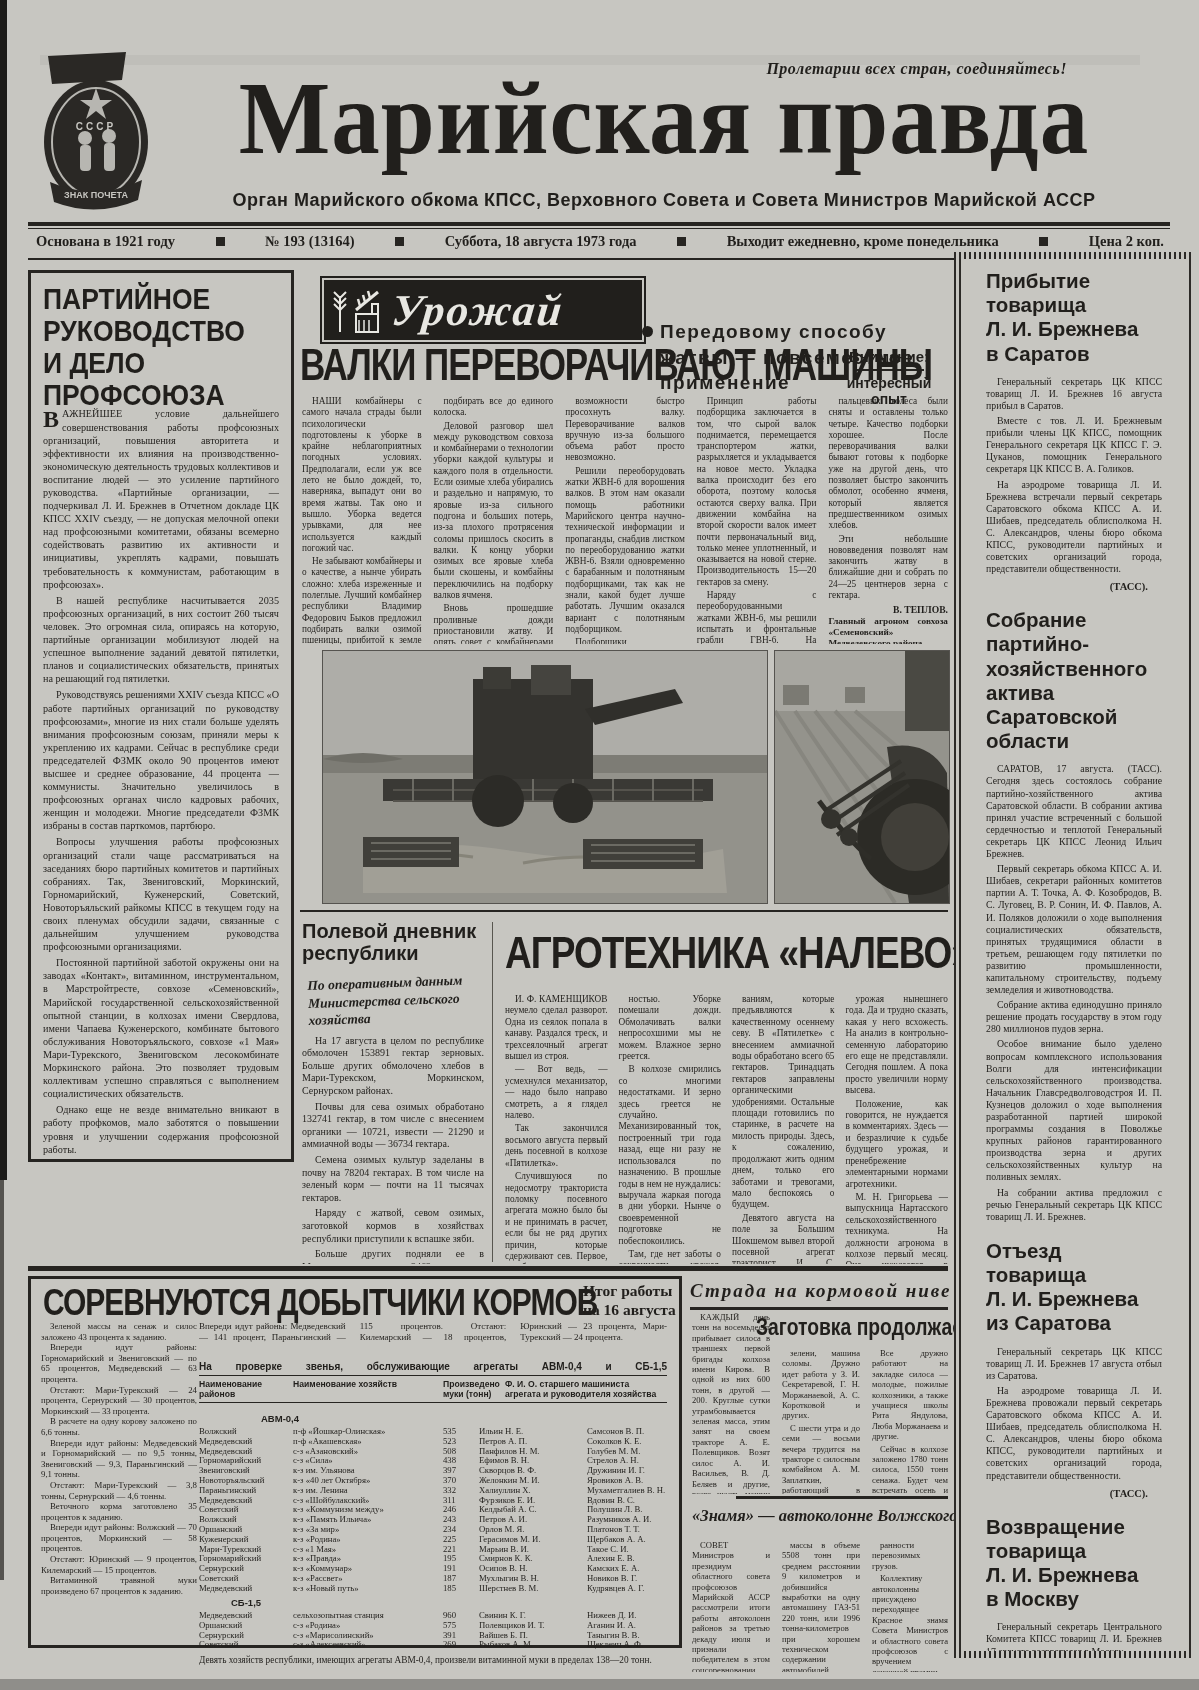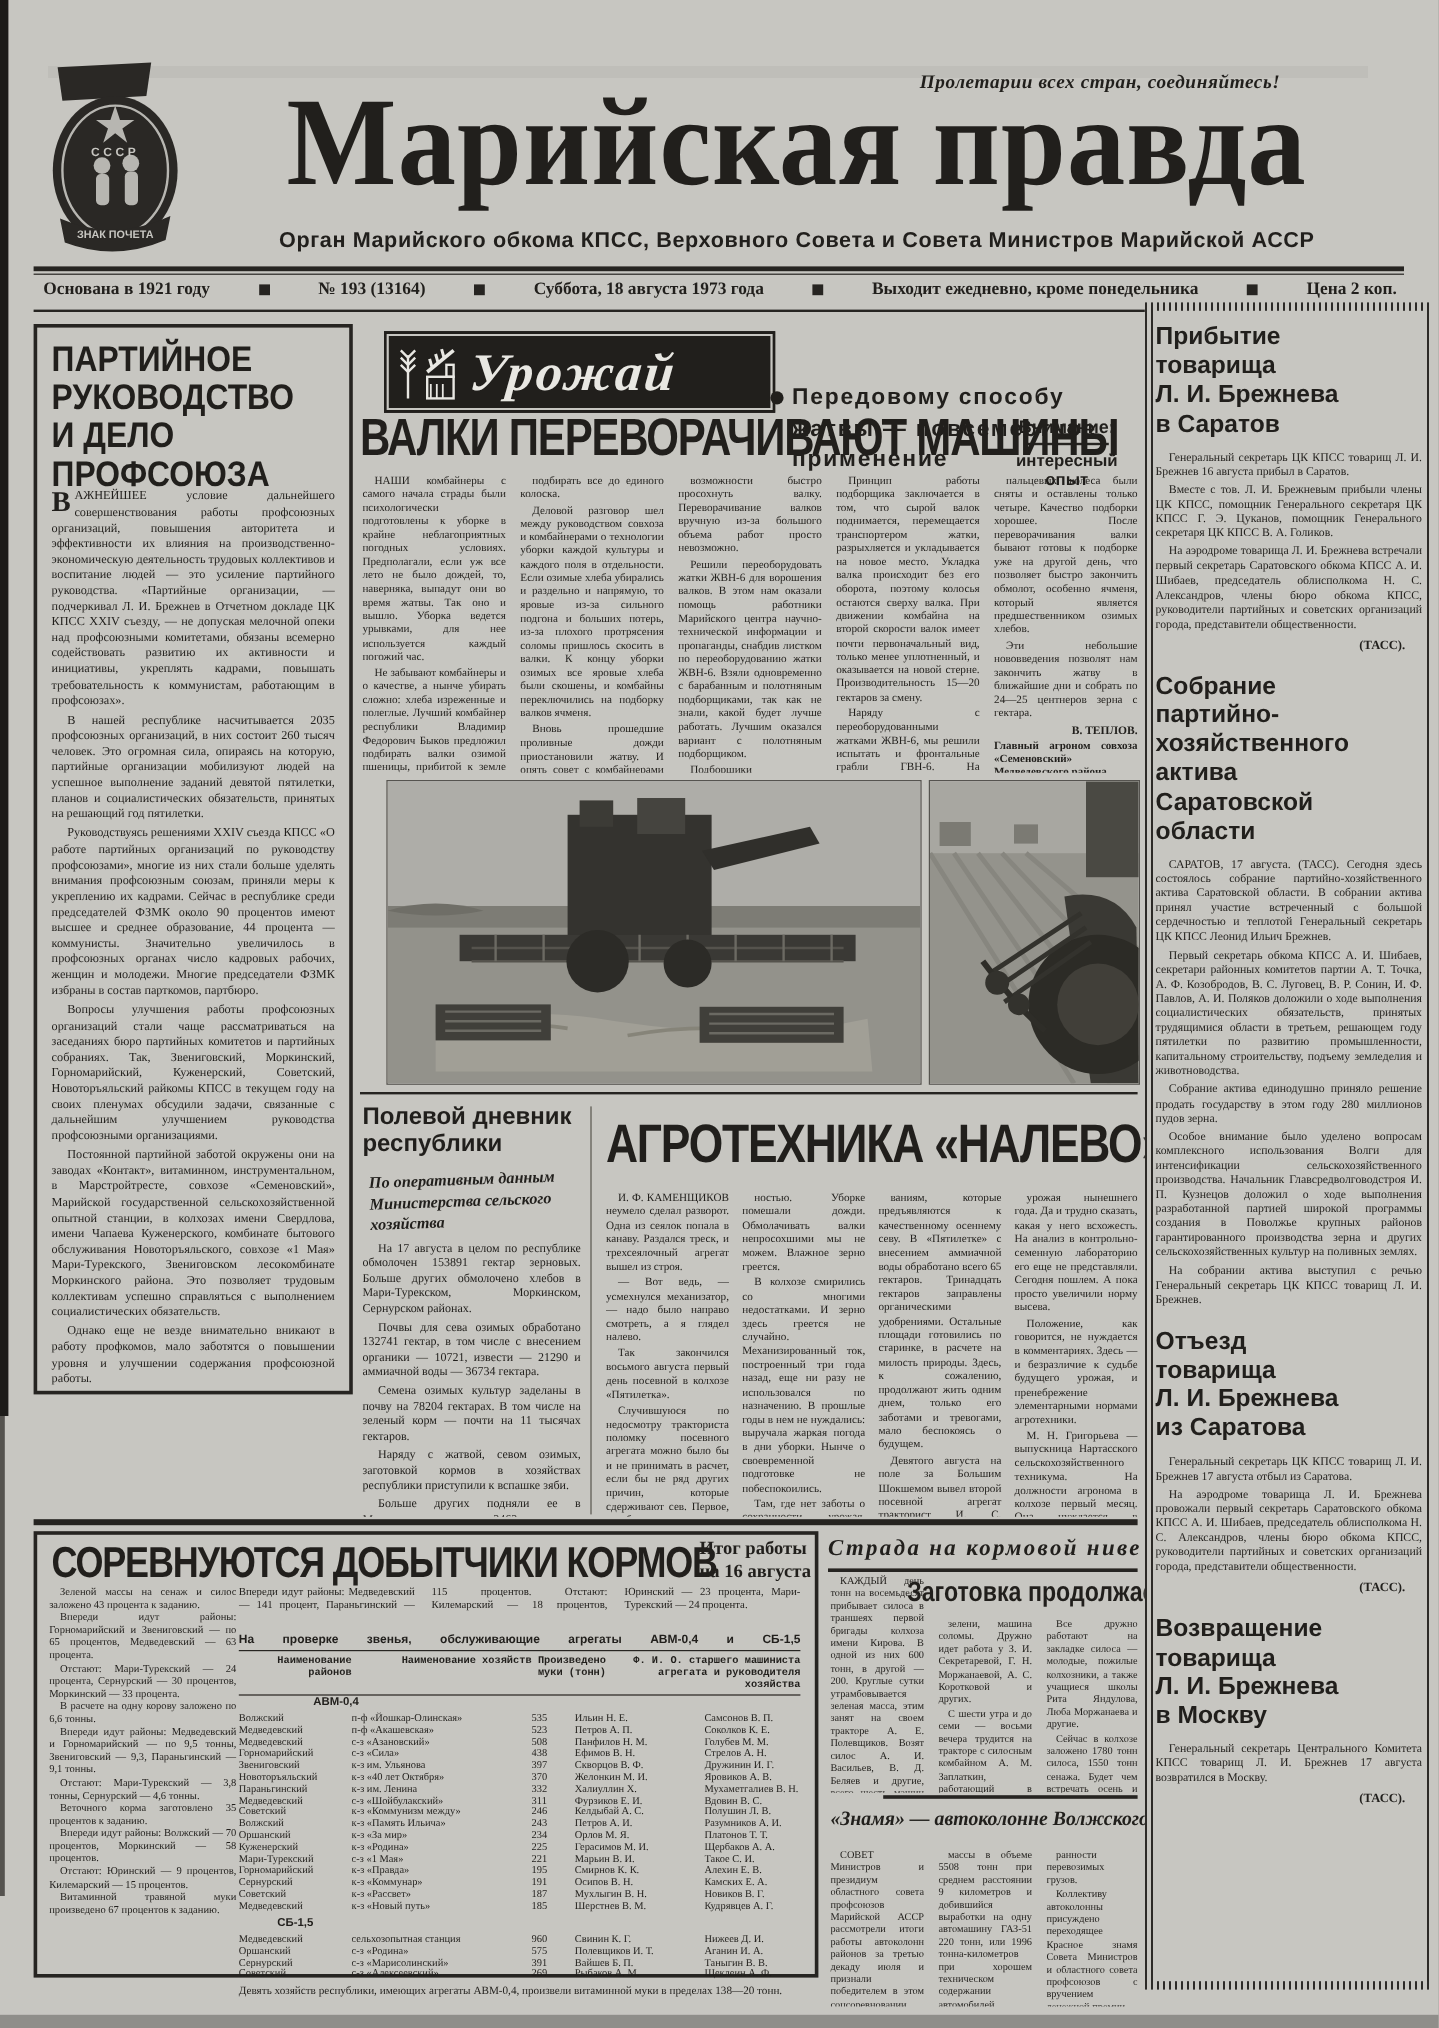--- a/index.html
+++ b/index.html
@@ -78,22 +78,22 @@
   .box-h{position:absolute;left:12px;top:4px;margin:0;font-family:"Liberation Sans",sans-serif;font-weight:bold;
     font-size:30px;white-space:nowrap;transform:scaleY(1.2);transform-origin:top left;letter-spacing:-1px;}
   .box-sub{position:absolute;left:552px;top:2px;width:96px;font-weight:bold;font-size:15.5px;line-height:1.25;white-space:pre-line;}
   .stats{position:absolute;left:10px;top:42px;width:156px;height:320px;font-size:8.8px;line-height:10.6px;overflow:hidden;}
   .stats p{margin:0;text-indent:9px;text-align:justify;}
   .intro3{position:absolute;left:168px;top:42px;width:468px;height:40px;column-count:3;column-gap:14px;
     font-size:9px;line-height:10.8px;overflow:hidden;}
   .intro3 p{margin:0;text-align:justify;}
   .note{position:absolute;left:168px;top:82px;width:468px;font-family:"Liberation Sans",sans-serif;font-weight:bold;
     font-size:10px;text-align:justify;text-align-last:justify;border-bottom:1.5px solid #262421;padding-bottom:3px;}
-  .thead{position:absolute;left:168px;top:100px;width:468px;display:flex;font-family:Liberation Mono, monospace;
-    font-weight:bold;font-size:8.6px;line-height:10px;border-bottom:1.5px solid #262421;padding-bottom:3px;text-align:right;}
+  .thead{position:absolute;left:168px;top:100px;width:468px;display:flex;font-family:Liberation Sans, sans-serif;
+    font-weight:bold;font-size:8.6px;line-height:10px;border-bottom:1.5px solid #262421;padding-bottom:3px;}
   .h0{width:94px;} .h1{width:150px;} .h2{width:62px;white-space:pre-line;} .h3{flex:1;}
   .tlabel{position:absolute;left:230px;font-family:"Liberation Sans",sans-serif;font-weight:bold;font-size:9.5px;}
   .trows{position:absolute;left:168px;width:468px;}
   .t-row{display:flex;font-size:8.7px;line-height:9.8px;}
   .t-c{overflow:hidden;white-space:nowrap;}
   .t-c0{width:94px;} .t-c1{width:150px;} .t-c2{width:36px;} .t-c3{width:108px;} .t-c4{flex:1;}
   .tfoot{position:absolute;left:168px;top:346px;width:468px;font-size:9.3px;line-height:11px;text-align:justify;}
 
   
   .strada-h{position:absolute;left:690px;top:1280px;width:258px;text-align:center;font-style:italic;font-weight:bold;
@@ -109,21 +109,21 @@
   .art2-title{position:absolute;left:692px;top:1506px;width:256px;margin:0;font-style:italic;font-weight:bold;
     font-size:17px;white-space:nowrap;transform:scaleX(.97);transform-origin:top left;}
   .s2a{left:692px;top:1540px;width:78px;height:132px;}
   .s2b{left:782px;top:1540px;width:78px;height:132px;}
   .s2c{left:872px;top:1540px;width:76px;height:132px;}
 
   
   .sidebar{position:absolute;left:954px;top:252px;width:240px;height:1406px;
     background:repeating-linear-gradient(90deg,#2c2a27 0 2px,#c7c6c1 2px 5px);}
   .sidebar-in{position:absolute;left:7px;top:7px;right:7px;bottom:7px;background:#c7c6c1;
-    padding:10px 2px;box-sizing:border-box;overflow:hidden;}
+    padding:10px 25px;box-sizing:border-box;overflow:hidden;}
   .sb-art{margin-bottom:16px;}
   .sb-art h3{margin:0 0 10px 0;font-family:"Liberation Sans",sans-serif;font-weight:bold;
     font-size:20.5px;line-height:1.18;white-space:pre-line;}
   .sb-art .body{font-size:9.8px;line-height:12.1px;}
   .sb-art .body p{text-indent:11px;}
   .tass{text-align:right;font-weight:bold;font-size:10.5px;margin-top:6px;padding-right:14px;}
 </style>
 </head>
 <body>
 
@@ -542,21 +542,21 @@
 партийно-
 хозяйственного
 актива
 Саратовской
 области</h3>
         <div class="body">
             <p>САРАТОВ, 17 августа. (ТАСС). Сегодня здесь состоялось собрание партийно-хозяйственного актива Саратовской области. В собрании актива принял участие встреченный с большой сердечностью и теплотой Генеральный секретарь ЦК КПСС Леонид Ильич Брежнев.</p>
             <p>Первый секретарь обкома КПСС А. И. Шибаев, секретари районных комитетов партии А. Т. Точка, А. Ф. Козобродов, В. С. Луговец, В. Р. Сонин, И. Ф. Павлов, А. И. Поляков доложили о ходе выполнения социалистических обязательств, принятых трудящимися области в третьем, решающем году пятилетки по развитию промышленности, капитальному строительству, подъему земледелия и животноводства.</p>
             <p>Собрание актива единодушно приняло решение продать государству в этом году 280 миллионов пудов зерна.</p>
             <p>Особое внимание было уделено вопросам комплексного использования Волги для интенсификации сельскохозяйственного производства. Начальник Главсредволговодстроя И. П. Кузнецов доложил о ходе выполнения разработанной партией широкой программы создания в Поволжье крупных районов гарантированного производства зерна и других сельскохозяйственных культур на поливных землях.</p>
-            <p>На собрании актива выступил с речью Генеральный секретарь ЦК КПСС товарищ Л. И. Брежнев.</p>
+            <p>На собрании актива предложил с речью Генеральный секретарь ЦК КПСС товарищ Л. И. Брежнев.</p>
           </div>
       </article>
       <article class="sb-art">
         <h3>Отъезд
 товарища
 Л. И. Брежнева
 из Саратова</h3>
         <div class="body">
             <p>Генеральный секретарь ЦК КПСС товарищ Л. И. Брежнев 17 августа отбыл из Саратова.</p>
             <p>На аэродроме товарища Л. И. Брежнева провожали первый секретарь Саратовского обкома КПСС А. И. Шибаев, председатель облисполкома Н. С. Александров, члены бюро обкома КПСС, руководители партийных и советских организаций города, представители общественности.</p>

